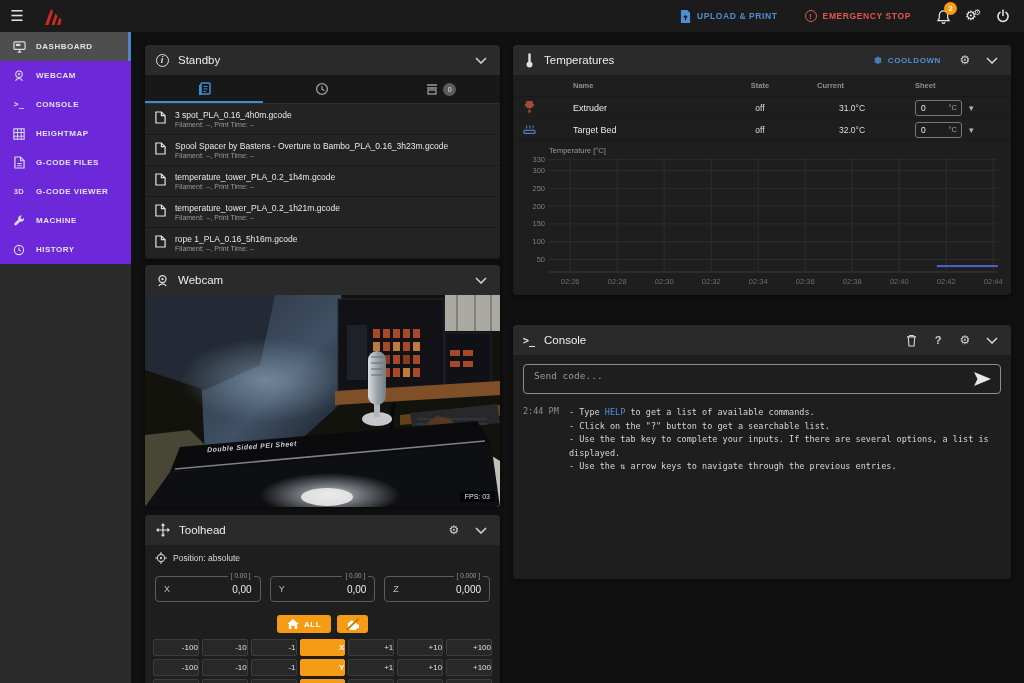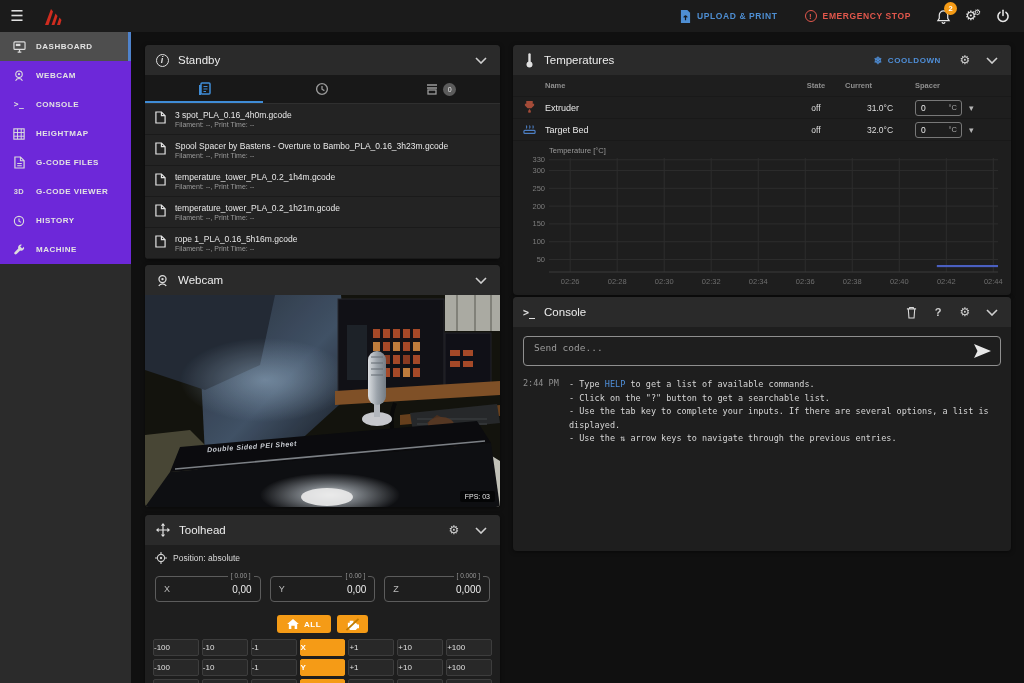--- a/index.html
+++ b/index.html
@@ -74,29 +74,29 @@
   .ax-box { position:relative; flex:1; height:26px; border:1px solid #5c5c5c; border-radius:4px;
     display:flex; align-items:center; justify-content:space-between; padding:0 8px; cursor:text; }
   .ax-hint { position:absolute; top:-5px; right:6px; background:#1e1e1e; padding:0 3px;
     color:#9a9a9a; font-size:6.5px; }
   .ax-l { color:#bdbdbd; font-size:9px; }
   .ax-v { color:#ececec; font-size:10px; }
   .home-row { display:flex; justify-content:center; gap:6px; margin:7px 0 6px; }
   .btn-or { background:#f59b16; border-radius:3px; height:18px; display:flex; align-items:center;
     gap:5px; padding:0 10px; color:#fff; font-size:8px; font-weight:bold; letter-spacing:.5px; cursor:pointer; }
   .move-grid { display:grid; grid-template-columns:repeat(7,1fr); gap:3px; margin:0 8px 4px; }
-  .mv { height:17px; line-height:16px; text-align:left; background:#282828; border:1px solid #3d3d3d;
+  .mv { height:17px; line-height:16px; text-align:right; background:#282828; border:1px solid #3d3d3d;
     border-radius:2px; color:#e0e0e0; font-size:8px; cursor:pointer; }
   .mv.axis { background:#f59b16; border-color:#f59b16; color:#fff; font-weight:bold; }
 
   
   .cooldown { display:flex; align-items:center; gap:5px; color:#4f8fd9; font-size:8px;
     font-weight:bold; letter-spacing:.6px; cursor:pointer; margin-right:6px; }
   .snow { font-size:10px; }
-  .t-grid { display:grid; grid-template-columns:32px 1fr 58px 70px 96px; align-items:center; }
+  .t-grid { display:grid; grid-template-columns:32px 1fr 58px 70px 96px; align-items:center;gap:28px; }
   .t-headrow { height:22px; border-bottom:1px solid #191919; }
   .t-h { color:#8f8f8f; font-size:7.5px; font-weight:bold; }
   .t-row { height:22px; border-bottom:1px solid #191919; }
   .t-name { color:#e8e8e8; font-size:9px; }
   .t-state,.t-cur { color:#dedede; font-size:8.5px; }
   .tgt-wrap { display:flex; align-items:center; gap:7px; }
   .tgt-box { width:47px; height:16px; border:1px solid #787878; border-radius:3px; display:flex;
     align-items:center; justify-content:space-between; padding:0 4px 0 5px; }
   .tgt-box input { width:18px; background:transparent; border:none; outline:none; color:#ececec;
     font-size:8.5px; font-family:inherit; }
@@ -210,33 +210,33 @@
       </div>
       <div class="nav-item">
         <span class="nav-ico">
           <span style="font:bold 7.5px 'Liberation Sans',sans-serif;color:#dcdcdc;">3D</span>
         </span>
         <span>G-CODE VIEWER</span>
       </div>
       <div class="nav-item">
         <span class="nav-ico">
           <svg width="12" height="12" viewBox="0 0 14 14">
+            <path d="M12.8 3.2 a3.4 3.4 0 0 1 -4.4 4.4 L4.2 11.8 a1.6 1.6 0 0 1 -2.3 -2.3 L6.1 5.3 a3.4 3.4 0 0 1 4.4 -4.4 L8.4 3 l2.3 2.3 z" fill="#dcdcdc"></path>
+          </svg>
+        </span>
+        <span>MACHINE</span>
+      </div>
+      <div class="nav-item">
+        <span class="nav-ico">
+          <svg width="12" height="12" viewBox="0 0 14 14">
             <circle cx="7" cy="7" r="5.4" fill="none" stroke="#dcdcdc" stroke-width="1.3"></circle>
             <path d="M7 4 v3.2 l2.4 1.4" fill="none" stroke="#dcdcdc" stroke-width="1.3"></path>
           </svg>
         </span>
         <span>HISTORY</span>
-      </div>
-      <div class="nav-item">
-        <span class="nav-ico">
-          <svg width="12" height="12" viewBox="0 0 14 14">
-            <path d="M12.8 3.2 a3.4 3.4 0 0 1 -4.4 4.4 L4.2 11.8 a1.6 1.6 0 0 1 -2.3 -2.3 L6.1 5.3 a3.4 3.4 0 0 1 4.4 -4.4 L8.4 3 l2.3 2.3 z" fill="#dcdcdc"></path>
-          </svg>
-        </span>
-        <span>MACHINE</span>
       </div>
     </div>
 </div>
 
 <div class="main">
 
   <div class="col-left">
 
     <div class="panel" style="margin-bottom:6px;">
       <div class="p-head">
@@ -511,21 +511,21 @@
           <div class="mv axis">Z</div>
           <div class="mv">+0.1</div>
           <div class="mv">+1</div>
           <div class="mv">+25</div>
         </div>
     </div>
   </div>
 
   <div class="col-right">
 
-    <div class="panel" style="margin-bottom:2px;">
+    <div class="panel" style="margin-bottom:30px;">
       <div class="p-head">
         <span class="hico" style="width:12px;">
           <svg width="9" height="16" viewBox="0 0 8 16">
             <line x1="4" y1="2.5" x2="4" y2="10" stroke="#e0e0e0" stroke-width="2.4" stroke-linecap="round"></line>
             <circle cx="4" cy="12.5" r="3" fill="#e0e0e0"></circle>
           </svg>
         </span>
         <span class="p-title">Temperatures</span>
         <span class="sp"></span>
         <span class="cooldown">
@@ -537,21 +537,21 @@
           <svg width="12" height="7" viewBox="0 0 12 7">
               <path d="M1 1 l5 5 5-5" fill="none" stroke="#cfcfcf" stroke-width="1.6"></path>
             </svg>
         </span>
       </div>
       <div class="t-grid t-headrow">
         <span></span>
         <span class="t-h">Name</span>
         <span class="t-h" style="text-align:center;">State</span>
         <span class="t-h" style="text-align:left;">Current</span>
-        <span class="t-h">Spacer</span>
+        <span class="t-h">Sheet</span>
       </div>
       <div id="heater-rows">
           <div class="t-grid t-row">
             <span style="text-align: center;"><svg width="13" height="13" viewBox="0 0 14 14">
                 <path d="M3.5 1 h7 v3 h1.5 v2 L9 9 H5 L2 6 V4 h1.5 z" fill="#a34b38"></path>
                 <path d="M7 9.5 l1.4 2.3 a1.5 1.5 0 1 1 -2.8 0 z" fill="#a34b38"></path>
               </svg></span>
             <span class="t-name">Extruder</span>
             <span class="t-state" style="text-align: center;">off</span>
             <span class="t-cur" style="text-align: center;">31.0°C</span>

